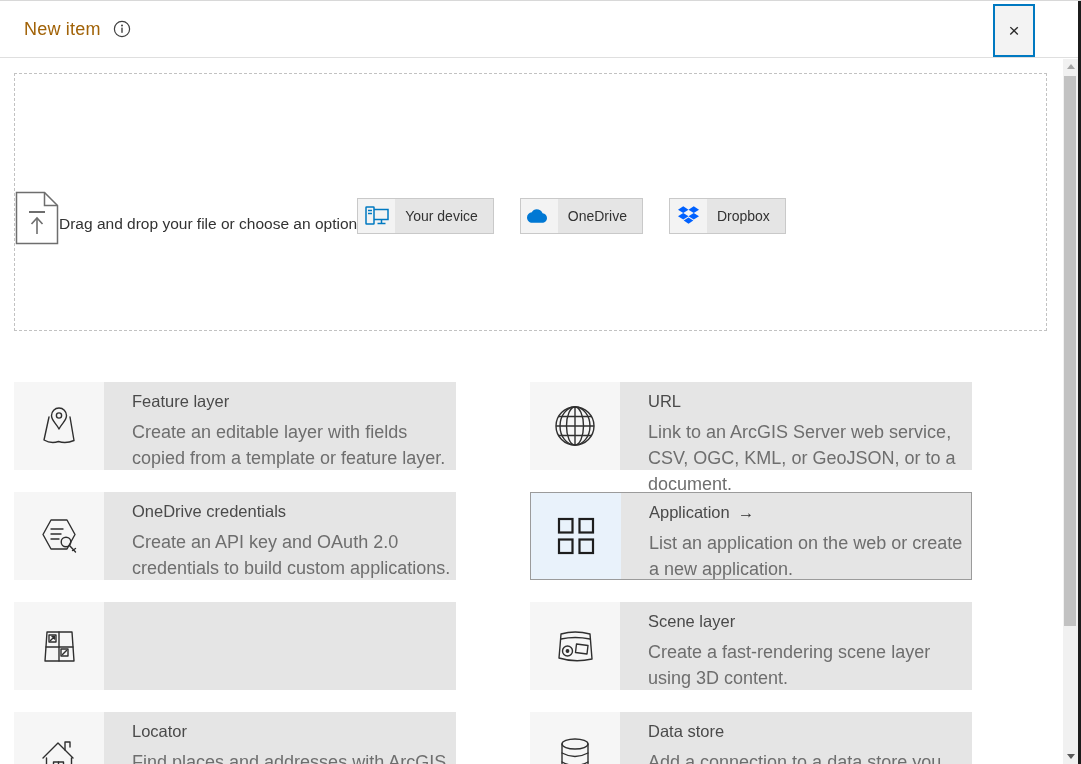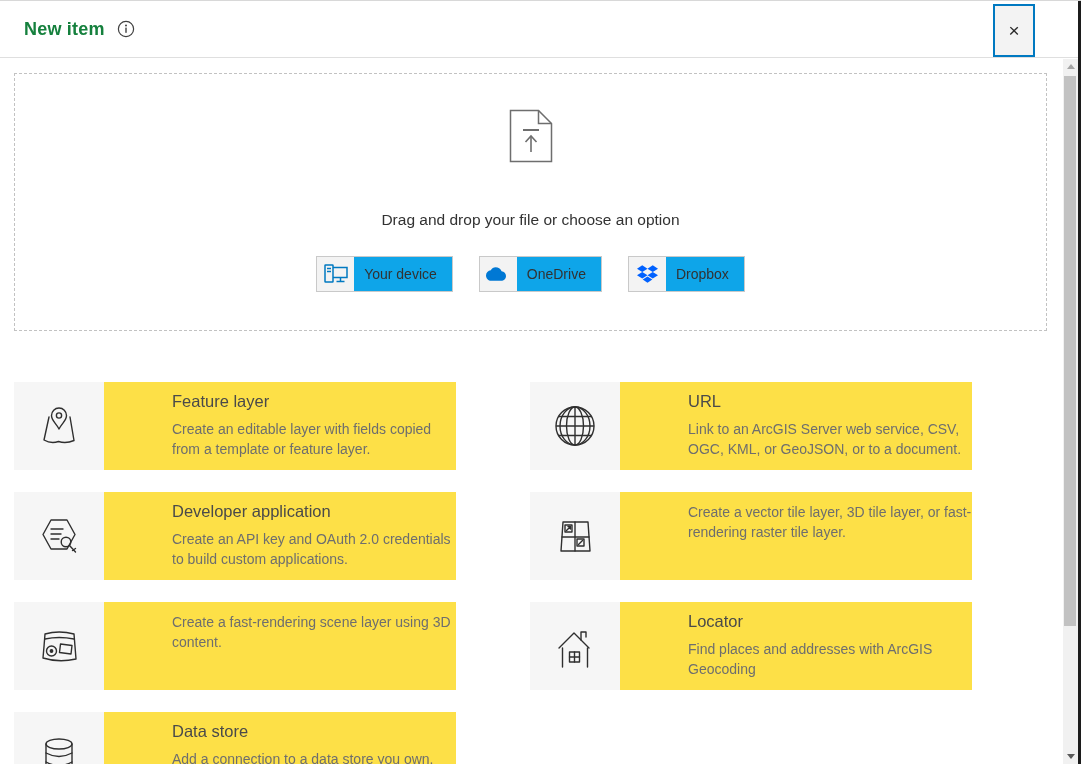--- a/index.html
+++ b/index.html
@@ -12,78 +12,78 @@
     border-top:1px solid #d8d8d8;
   }
   
   .dlg-header {
     height:57px;
     display:flex; align-items:center;
     padding-left:24px;
     border-bottom:1px solid #dfdfdf;
     position:relative;
   }
-  .dlg-title { font-size:18px; font-weight:700; color:#15803d; letter-spacing:.2px; }
+  .dlg-title { font-size:18px; font-weight:400; color:#a16207; letter-spacing:.2px; }
   .info-ic { margin-left:12px; display:inline-flex; }
   .close-btn {
     position:absolute; top:3px; right:46px;
     width:42px; height:53px;
     background:#f3f3f3;
     border:2px solid #0079c1;
     color:#2b2b2b; font-size:19px; line-height:1;
     display:flex; align-items:center; justify-content:center;
     cursor:pointer;
   }
   
   .dropzone {
     margin:15px 34px 0 14px;
     width:1033px; height:258px;
     border:1px dashed #c2c2c2;
-    display:flex; flex-direction:column; align-items:center;
+    display:flex; flex-direction:row; align-items:center;
   }
   .upload-ic { margin-top:35px; }
   .drop-prompt { margin-top:44px; font-size:15.5px; color:#323232; }
   .source-row { margin-top:27px; display:flex; gap:26px; }
   .source-btn {
     height:36px;
     display:flex; align-items:center;
-    background:#0ea5e9;
+    background:#e5e5e5;
     border:1px solid #c9c9c9;
     cursor:pointer;
     padding-right:15px;
     font-family:"Liberation Sans", sans-serif;
   }
   .source-ic {
     width:37px; height:34px; margin-right:10px;
     background:#f3f3f3;
     display:flex; align-items:center; justify-content:center;
   }
   .source-lbl { font-size:14px; color:#323232; }
   
   .items-grid {
     margin:51px 34px 0 14px;
     display:grid;
     grid-template-columns:442px 442px;
     column-gap:74px;
     row-gap:22px;
   }
   .card {
-    display:flex; height:88px; cursor:pointer; background:#fde047;gap:40px;
+    display:flex; height:88px; cursor:pointer; background:#e5e5e5;
   }
   .card-iconbox {
     flex:none; width:90px; height:88px;
     background:#f6f6f6;
     display:flex; align-items:center; justify-content:center;
   }
   .card.highlighted { border:1px solid #9b9b9b; }
   .card.highlighted .card-iconbox { background:#e9f2fb; height:86px; }
   .card-text { margin-left:28px; padding-top:10px; }
   .card-title { font-size:16.5px; color:#4a4a4a; margin-bottom:8px; }
   .title-arrow { margin-left:8px; color:#323232; }
-  .card-desc { font-size:14px; color:#6e6e6e; line-height:1.45; max-width:335px; }
+  .card-desc { font-size:18px; color:#6e6e6e; line-height:1.45; max-width:335px; }
   
   .win-right-edge {
     position:absolute; top:0; right:0; width:3px; height:764px; background:#1c1c1c;
   }
   .scrollbar {
     position:absolute; top:58px; right:3px; width:15px; height:706px;
     background:#f1f1f1;
   }
   .sb-arrow {
     position:absolute; left:0; width:15px; height:15px;
@@ -209,54 +209,70 @@
       <svg class="line-ic" width="46" height="46" viewBox="0 0 46 46">
         <path d="M15 7 L31 7 L39 21.5 L31 36 L15 36 L7 21.5 Z"></path>
         <line x1="15" y1="16" x2="27" y2="16"></line>
         <line x1="15" y1="21" x2="25" y2="21"></line>
         <line x1="15" y1="26" x2="23" y2="26"></line>
         <circle cx="30" cy="29" r="4.8"></circle>
         <path d="M33.5 32.5 L39.5 39 M36.5 37.5 L39.5 35.5"></path>
       </svg>
     </div>
     <div class="card-text">
-      <div class="card-title">Developer application</div>
+      <div class="card-title">OneDrive credentials</div>
       <div class="card-desc">Create an API key and OAuth 2.0 credentials to build custom applications.</div>
     </div>
   </div>
 
+  <div class="card highlighted">
+    <div class="card-iconbox">
+      <svg width="40" height="40" viewBox="0 0 40 40" fill="none" stroke="#1d1d1d" stroke-width="2.2">
+        <rect x="3" y="3" width="13.5" height="13.5"></rect>
+        <rect x="23.5" y="3" width="13.5" height="13.5"></rect>
+        <rect x="3" y="23.5" width="13.5" height="13.5"></rect>
+        <rect x="23.5" y="23.5" width="13.5" height="13.5"></rect>
+      </svg>
+    </div>
+    <div class="card-text">
+      <div class="card-title">
+        <span>Application</span><span class="title-arrow">→</span>
+      </div>
+      <div class="card-desc">List an application on the web or create a new application.</div>
+    </div>
+  </div>
 
   <div class="card">
     <div class="card-iconbox">
       <svg class="line-ic" width="46" height="46" viewBox="0 0 46 46">
         <path d="M11 9 L9 38 L38 38 L36 9 Z"></path>
         <line x1="23" y1="9" x2="23" y2="38"></line>
         <line x1="10" y1="24" x2="37" y2="24"></line>
         <rect x="13" y="12" width="7" height="7"></rect>
         <path d="M14.5 17.5 L18.5 13.5 M18.5 16 V13.5 H16"></path>
         <rect x="25" y="26" width="7" height="7"></rect>
         <path d="M26.5 31.5 L30.5 27.5"></path>
       </svg>
     </div>
     <div class="card-text">
-      <div class="card-desc">Create a vector tile layer, 3D tile layer, or fast-rendering raster tile layer.</div>
     </div>
   </div>
 
   <div class="card">
     <div class="card-iconbox">
       <svg class="line-ic" width="46" height="46" viewBox="0 0 46 46">
         <path d="M9 11 Q8 24 7 35 Q23 40 40 36 Q39 23 38 11 Q23 7 9 11 Z"></path>
         <path d="M9 16 Q23 13 38 16"></path>
         <circle cx="15.5" cy="28" r="5"></circle>
         <circle cx="15.5" cy="28" r="1.2" fill="#2f2f2f"></circle>
         <path d="M24.5 21 L36 22.5 L35 31 L23.5 29.5 Z"></path>
       </svg>
     </div>
     <div class="card-text">
+      <div class="card-title">Scene layer</div>
       <div class="card-desc">Create a fast-rendering scene layer using 3D content.</div>
     </div>
   </div>
 
   <div class="card">
     <div class="card-iconbox">
       <svg class="line-ic" width="46" height="46" viewBox="0 0 46 46">
         <path d="M7 25 L22 10 L37 25"></path>
         <path d="M29 17 L29 9 L34 9 L34 14"></path>
         <path d="M10.5 25 L10.5 44 M35.5 25 L35.5 44"></path>

